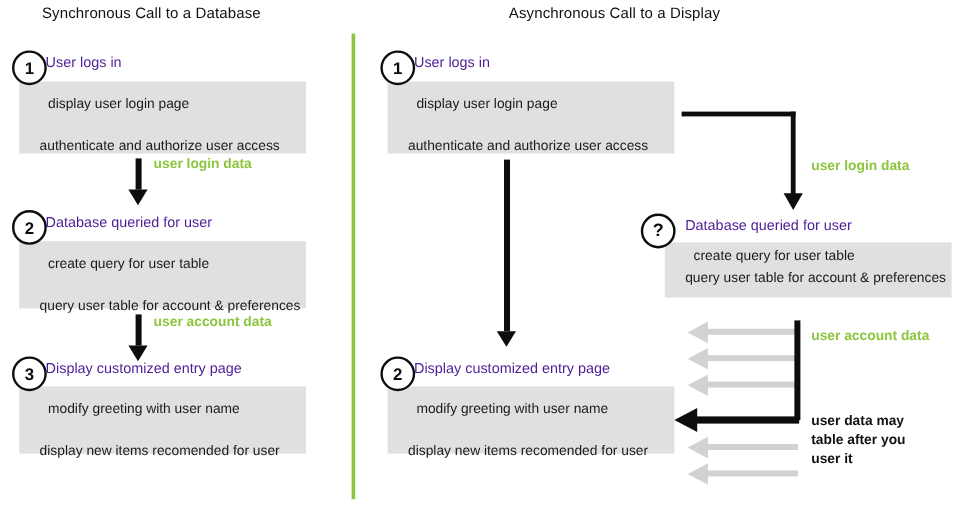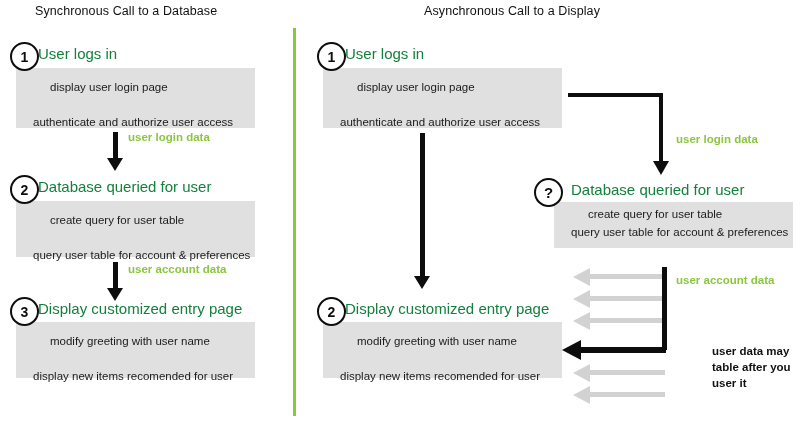--- a/index.html
+++ b/index.html
@@ -40,40 +40,40 @@
     display:flex;align-items:center;justify-content:center;
     font-size:14px;
     font-weight:700;
     color:#0d0d0d;
     z-index:4;
   }
   .circle.qmark{font-size:15px;font-weight:700;}
 
   .step-title{
     position:absolute;
-    font-size:15px;
+    font-size:12px;
     font-weight:400;
-    color:#15803d;
+    color:#4c1d95;
     white-space:nowrap;
     z-index:3;
   }
 
   .gbox{
     position:absolute;
     background:#e0e0e0;
     box-sizing:border-box;
     z-index:1;
   }
   .gbox .line{
     position:absolute;
     font-size:11.5px;
     color:#1a1a1a;
     white-space:nowrap;
   }
-  .gbox .line.l1{left:34px;top:13px;}
+  .gbox .line.l1{left:24px;top:13px;}
   .gbox .line.l2{left:17px;top:48px;}
 
   
   .arrow-down{position:absolute;z-index:2;}
   .arrow-down .shaft{
     position:absolute;left:0;top:0;
     width:5px;background:#0d0d0d;
   }
   .arrow-down .head{
     position:absolute;left:-6px;
@@ -235,19 +235,19 @@
   </div>
   <div class="arrow-left gray" style="left:573px;top:390px;width:92px;">
     <div class="shaft" style="width:75px;top:2px;"></div>
     <div class="head" style="top:-4px;"></div>
   </div>
 
   <div class="return-line" style="left:662px;top:267px;height:83px;"></div>
 
   <div class="green-label" style="left:676px;top:274px;">user account data</div>
 
-  <div class="note" style="left:712px;top:343px;">
+  <div class="note" style="left:676px;top:343px;">
     <div>user data may</div>
     <div>table after you</div>
     <div>user it</div>
   </div>
 
 </div>
 
 </body></html>

